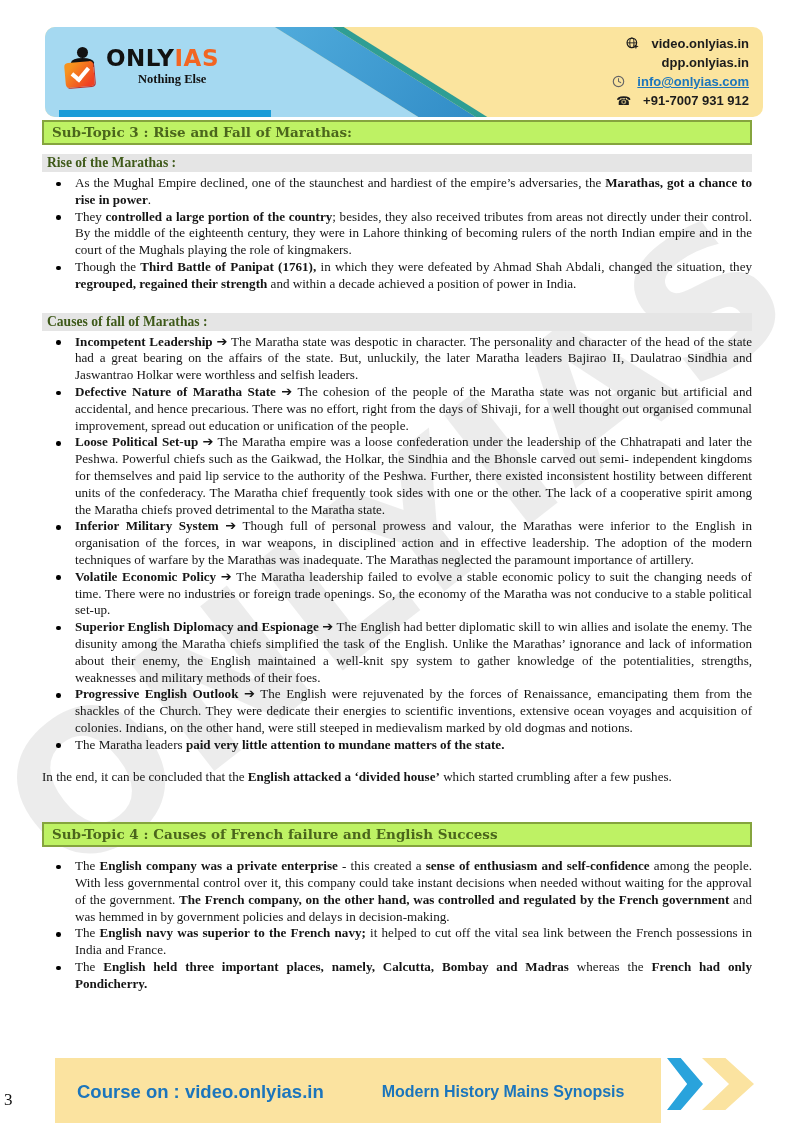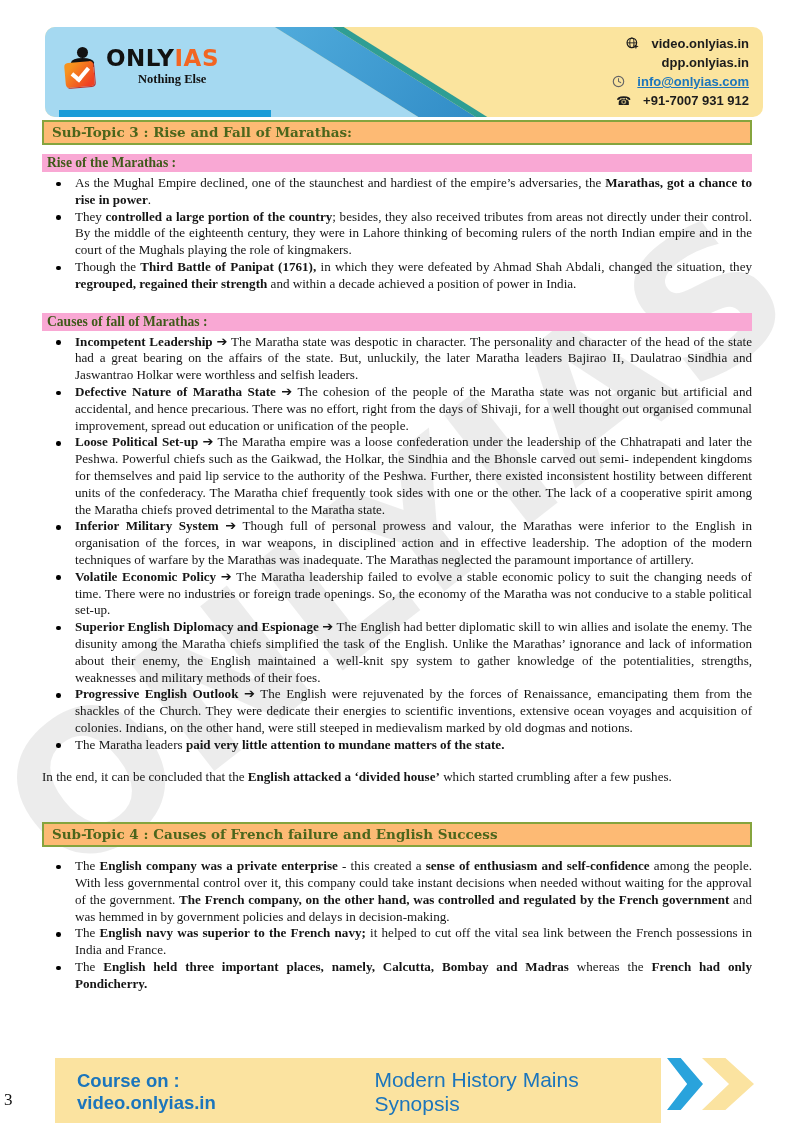--- a/index.html
+++ b/index.html
@@ -40,42 +40,42 @@
         letter-spacing:0.5px;}
   .contacts{position:absolute;right:14px;top:7px;text-align:right;
         font-family:"Liberation Sans",sans-serif;font-weight:bold;font-size:13px;
         line-height:19px;color:#1c1c1c;}
   .contact-line{display:flex;justify-content:flex-end;align-items:center;gap:12px;}
   .contact-line a{color:#1b75bc;text-decoration:underline;}
   .glyph{font-family:"DejaVu Sans",sans-serif;font-size:12px;line-height:1;}
 
   
   .content{position:absolute;left:42px;top:120px;width:710px;z-index:1;}
-  .subtopic-box{background:#fdba74;border:2px solid #85a43e;
+  .subtopic-box{background:#bef264;border:2px solid #85a43e;
         font-family:"DejaVu Serif",serif;font-weight:bold;font-size:13.5px;color:#4b661c;
         padding:2px 8px 3px 8px;}
-  .section-bar{background:#f9a8d4;font-weight:bold;font-size:13.6px;color:#3f5a1a;
+  .section-bar{background:#e5e5e5;font-weight:bold;font-size:13.6px;color:#3f5a1a;
         padding:1px 5px;margin-top:9px;}
   .bullets{list-style:none;margin:3px 0 0 0;padding:0 0 0 33px;}
   .bullets li{position:relative;text-align:justify;font-size:13.1px;line-height:16.8px;}
   .bullets li::before{content:"";position:absolute;left:-19px;top:6.6px;width:4.6px;height:4.6px;
         border-radius:50%;background:#000;}
   .b{font-weight:bold;}
   .arrow{font-family:"DejaVu Sans",sans-serif;font-weight:bold;}
   .conclusion{margin:15px 0 0 0;text-align:justify;font-size:13.1px;line-height:16.8px;}
   .mt-sub4{margin-top:37px;}
   .mt-list{margin-top:11px;}
 
   
   .footer-bar{position:absolute;left:55px;top:1058px;width:606px;height:68px;background:#fbe3a0;
         display:flex;align-items:center;z-index:1;}
   .f-course{margin-left:22px;font-family:"Liberation Sans",sans-serif;font-weight:bold;
         font-size:18.5px;color:#1b75bc;}
-  .f-title{margin-left:58px;font-family:"Liberation Sans",sans-serif;font-weight:normal;
-        font-size:21px;color:#1b75bc;}
+  .f-title{margin-left:58px;font-family:"Liberation Sans",sans-serif;font-weight:bold;
+        font-size:16px;color:#1b75bc;}
   .chev{position:absolute;top:1058px;height:52px;z-index:1;}
   .chev-blue{left:667px;width:36px;background:#29a3dc;
         clip-path:polygon(0 0,38% 0,100% 50%,38% 100%,0 100%,56% 50%);}
   .chev-yellow{left:702px;width:52px;background:#fbe3a0;
         clip-path:polygon(0 0,45% 0,100% 50%,45% 100%,0 100%,52% 50%);}
   .page-num{position:absolute;left:4px;top:1090px;font-size:17px;color:#111;z-index:1;}
 </style>
 </head>
 <body>
 

